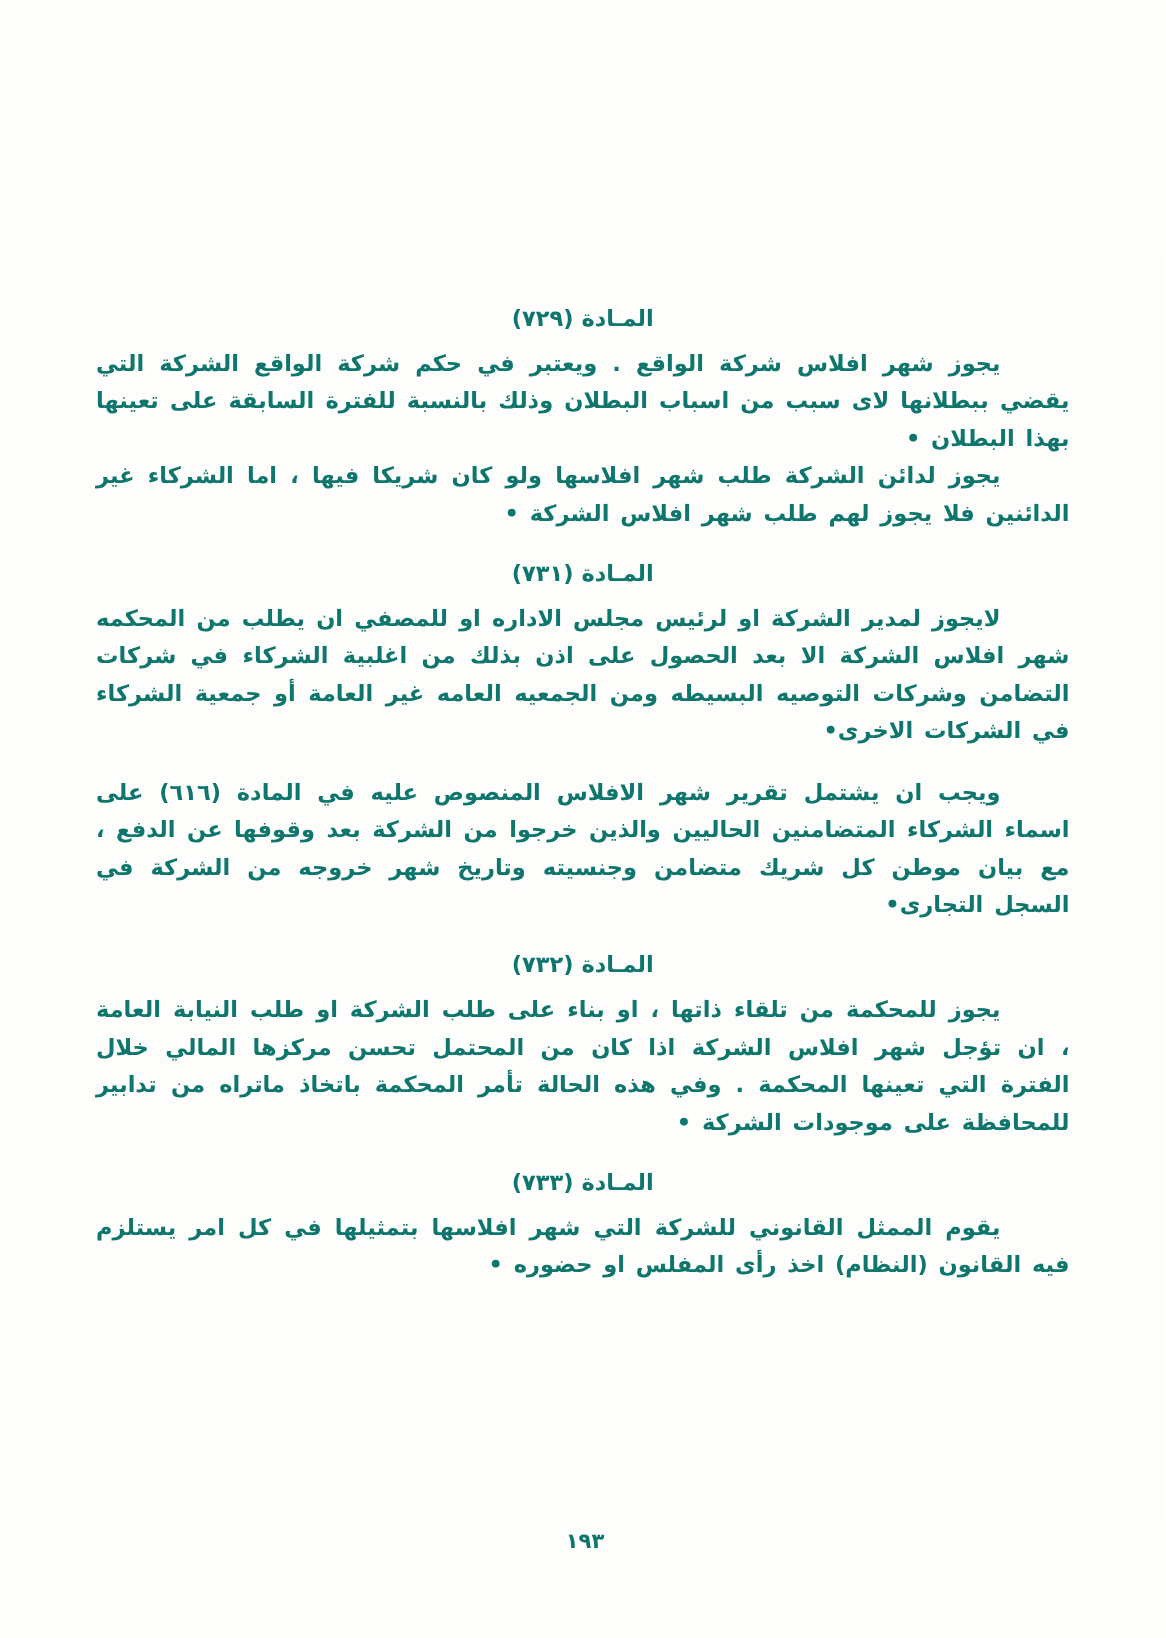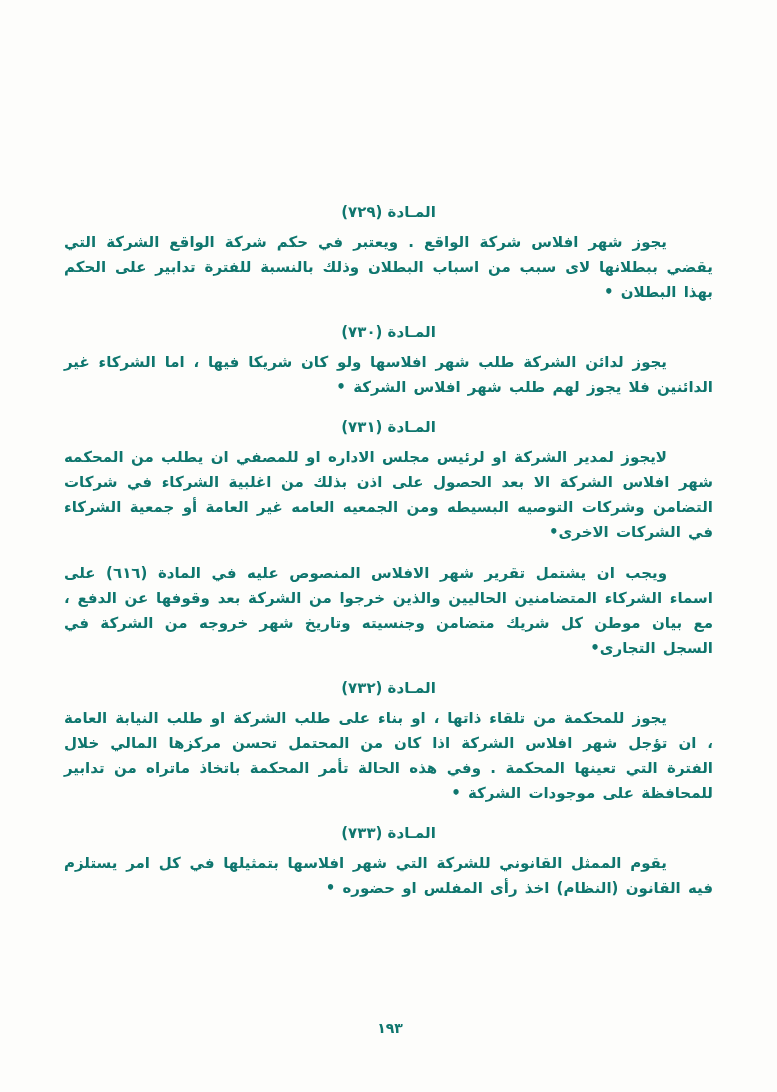--- a/index.html
+++ b/index.html
@@ -66,25 +66,24 @@
 </style>
 </head>
 <body>
 
 <div class="page">
 
   <div class="content">
 
     <section class="article">
       <h2 class="article-heading">المـادة (٧٢٩)</h2>
-      <p class="article-paragraph">يجوز شهر افلاس شركة الواقع . ويعتبر في حكم شركة الواقع الشركة التي يقضي ببطلانها لاى سبب من اسباب البطلان وذلك بالنسبة للفترة تدابير على الحكم بهذا البطلان •</p>
+      <p class="article-paragraph">يجوز شهر افلاس شركة الواقع . ويعتبر في حكم شركة الواقع الشركة التي يقضي ببطلانها لاى سبب من اسباب البطلان وذلك بالنسبة للفترة السابقة على تعينها بهذا البطلان •</p>
     </section>
 
     <section class="article">
-      <h2 class="article-heading">المـادة (٧٣٠)</h2>
       <p class="article-paragraph">يجوز لدائن الشركة طلب شهر افلاسها ولو كان شريكا فيها ، اما الشركاء غير الدائنين فلا يجوز لهم طلب شهر افلاس الشركة •</p>
     </section>
 
     <section class="article">
       <h2 class="article-heading">المـادة (٧٣١)</h2>
       <p class="article-paragraph">لايجوز لمدير الشركة او لرئيس مجلس الاداره او للمصفي ان يطلب من المحكمه شهر افلاس الشركة الا بعد الحصول على اذن بذلك من اغلبية الشركاء في شركات التضامن وشركات التوصيه البسيطه ومن الجمعيه العامه غير العامة أو جمعية الشركاء في الشركات الاخرى•</p>
       <p class="article-paragraph">ويجب ان يشتمل تقرير شهر الافلاس المنصوص عليه في المادة (٦١٦) على اسماء الشركاء المتضامنين الحاليين والذين خرجوا من الشركة بعد وقوفها عن الدفع ، مع بيان موطن كل شريك متضامن وجنسيته وتاريخ شهر خروجه من الشركة في السجل التجارى•</p>
     </section>
 
     <section class="article">

